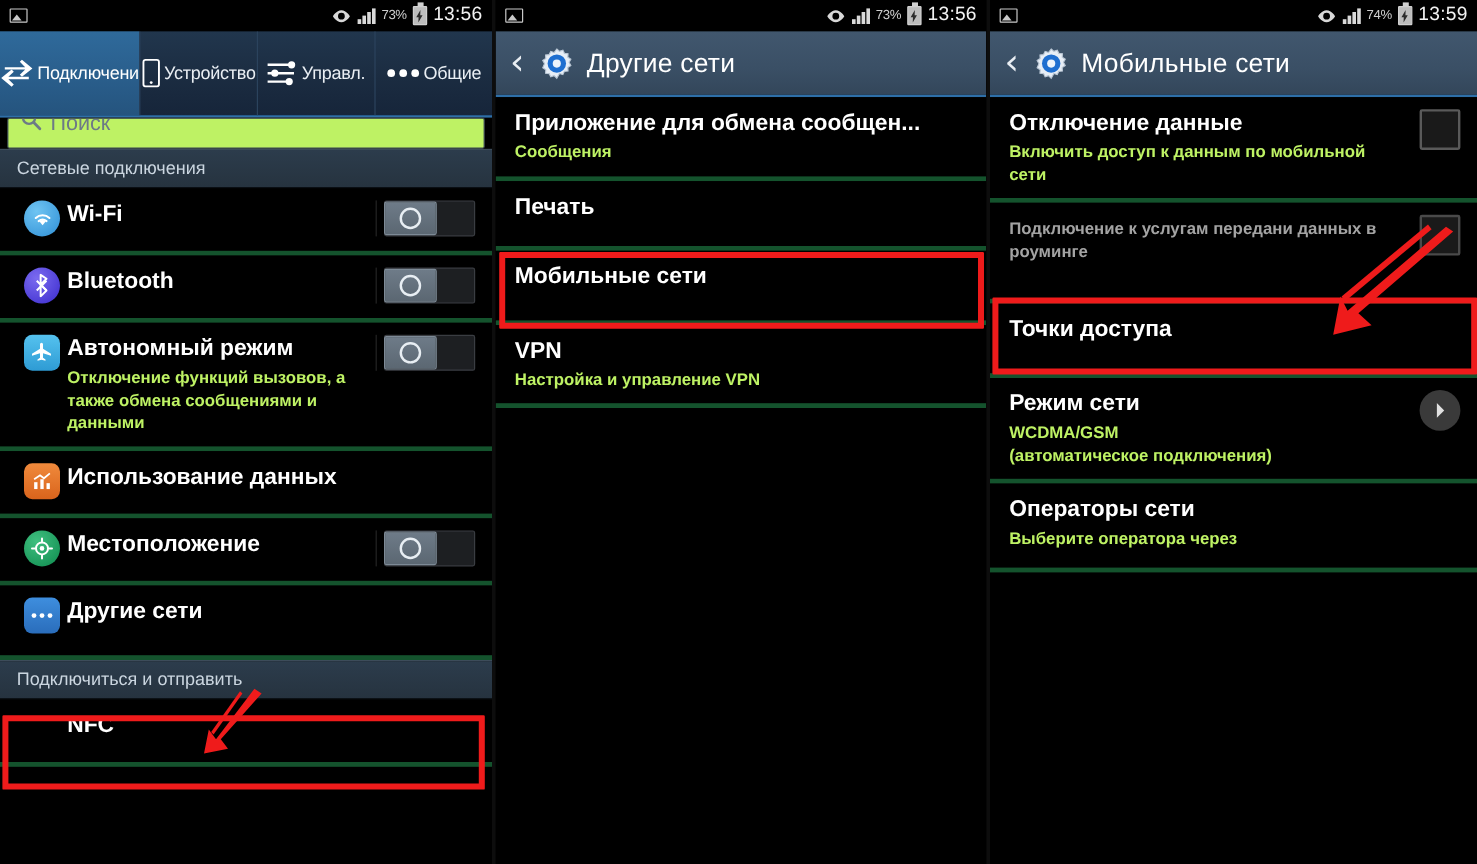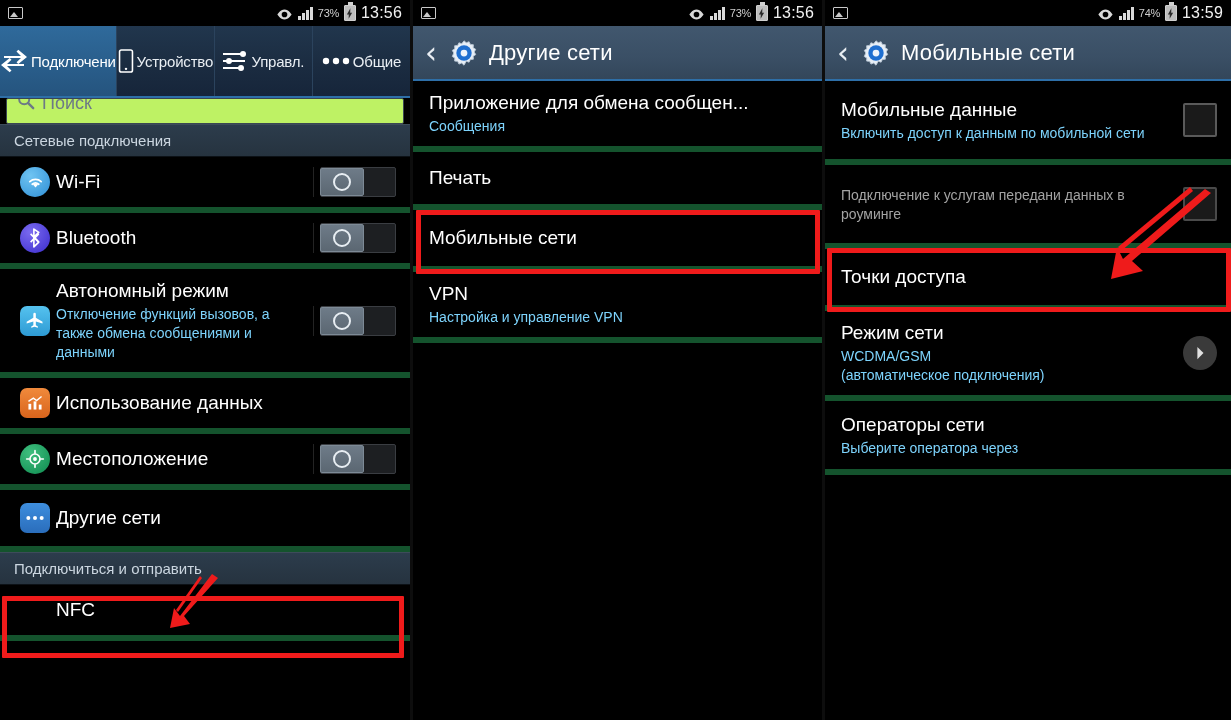--- a/index.html
+++ b/index.html
@@ -89,29 +89,30 @@
 
   
   .section-hd {
     background: linear-gradient(180deg,#2c3c4c 0%,#26333f 100%);
     color: #cbd6e0; font-size: 15px; padding: 7px 14px;
     border-top: 1px solid #3d4c5a; border-bottom: 1px solid #0c1116;
   }
 
   
   .row {
-    display: flex; align-items: center; padding: 10px 14px;
-    border-bottom: 6px solid #14532d; background: #000; min-height: 56px;
+    display: flex; align-items: flex-start; padding: 10px 14px;
+    border-bottom: 4px solid #14532d; background: #000; min-height: 56px;
     position: relative;
+    font-weight: bold;
   }
   .row .r-ico { width: 42px; flex: 0 0 42px; display: flex; align-items: center; justify-content: center; }
   .row .r-body { flex: 1; min-width: 0; padding-right: 8px; }
   .row .r-title { color: #ffffff; font-size: 19px; line-height: 24px; }
   .row .r-title.dim { color: #8a8a8a; }
-  .row .r-sub { color: #7dd3fc; font-size: 14px; line-height: 19px; margin-top: 2px; }
+  .row .r-sub { color: #bef264; font-size: 14px; line-height: 19px; margin-top: 2px; }
   .row .r-sub.dim { color: #a3a3a3; }
   .row .r-right { flex: 0 0 auto; display: flex; align-items: center; padding-left: 6px;
                   border-left: 1px solid #232323; height: 100%; }
   .row.noicon .r-body { padding-left: 2px; }
 
   
   .toggle {
     width: 76px; height: 30px; background: #1d1f22; border: 1px solid #3a3d42;
     border-radius: 2px; display: flex; align-items: center; position: relative;
   }
@@ -493,21 +494,21 @@
           <path d="M16 3l2.4 2.1 3-1.1 1.4 2.9 3.2.3-.2 3.2 2.7 1.7-1.6 2.8 1.6 2.8-2.7 1.7.2 3.2-3.2.3-1.4 2.9-3-1.1L16 29l-2.4-2.3-3 1.1-1.4-2.9-3.2-.3.2-3.2L3.5 19.7 5.1 16l-1.6-2.8 2.7-1.7-.2-3.2 3.2-.3 1.4-2.9 3 1.1z" fill="#e7eef6" stroke="#b9c6d4"></path>
           <circle cx="16" cy="16" r="8.2" fill="#1f6fd0"></circle>
           <circle cx="16" cy="16" r="3.6" fill="#eef4fb"></circle>
         </svg>
       </span>
       <span class="ab-title">Мобильные сети</span>
     </div>
 
     <div class="row noicon" style="min-height:84px;">
       <div class="r-body">
-        <div class="r-title">Мобильные данные</div>
+        <div class="r-title">Отключение данные</div>
         <div class="r-sub">Включить доступ к данным по мобильной сети</div>
       </div>
       <div class="r-right" style="border-left:none;">
         <div class="checkbox"></div>
       </div>
     </div>
 
     <div class="row noicon" style="min-height:84px;">
       <div class="r-body">
         <div class="r-sub dim">Подключение к услугам передани данных в роуминге</div>

